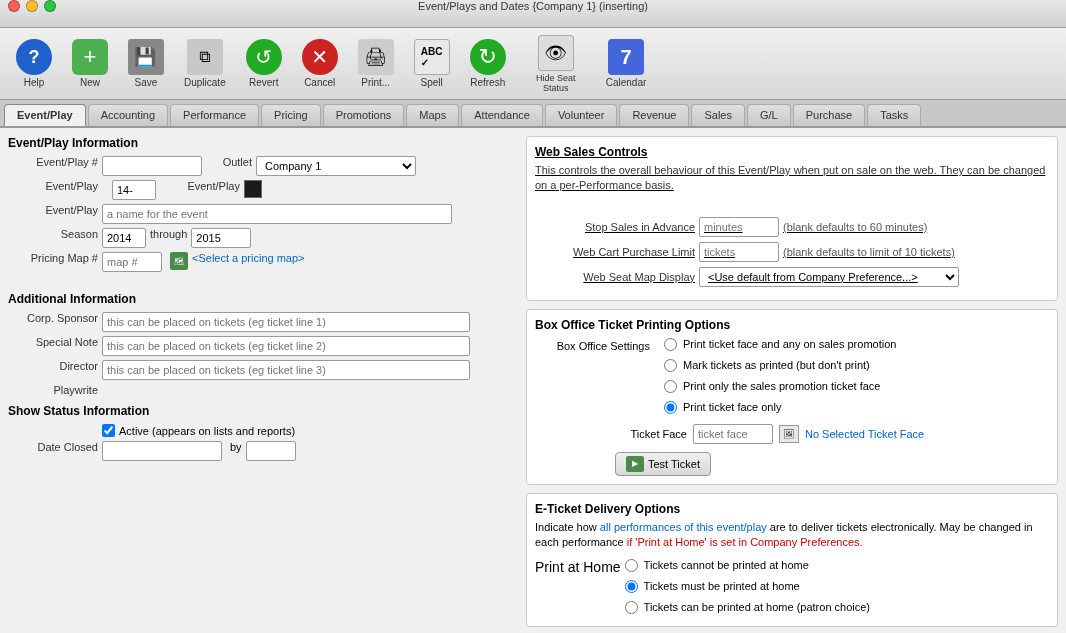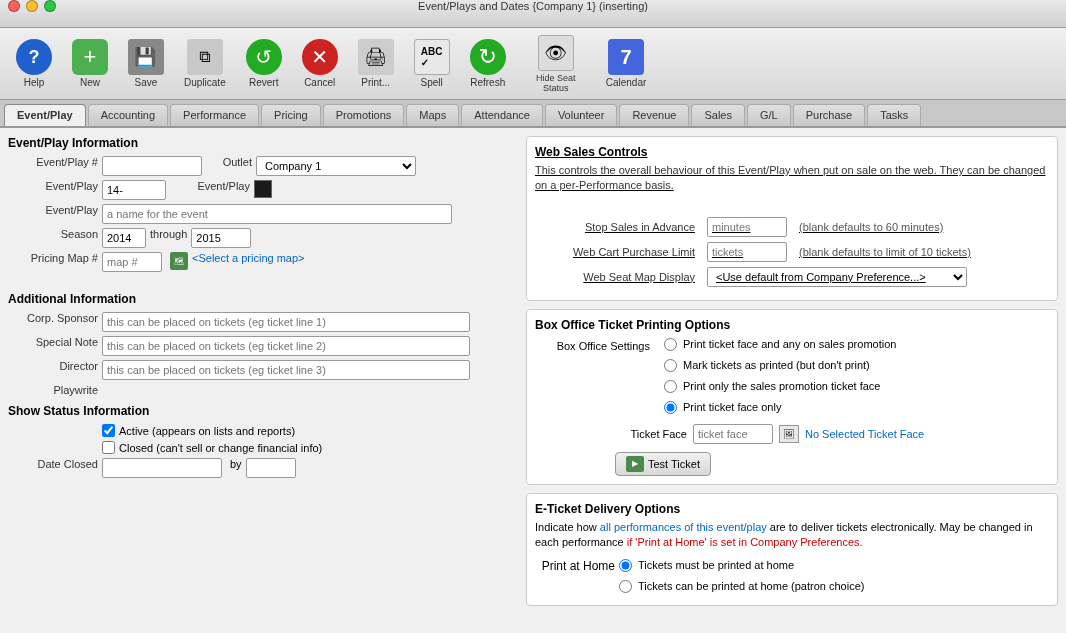--- a/index.html
+++ b/index.html
@@ -211,21 +211,21 @@
     .web-description {
       font-size: 11px;
       color: #333;
       margin-bottom: 23px;
       line-height: 1.4;
     }
     .web-row {
       display: flex;
       align-items: center;
       margin-bottom: 5px;
-      gap: 12px;
+      gap: 4px;
     }
     .web-label {
       text-align: right;
       min-width: 160px;
       font-size: 11px;
       color: #333;
     }
     .web-input {
       border: 1px solid #999;
       background: white;
@@ -335,22 +335,21 @@
     .eticket-description .blue { color: #0066cc; }
     .eticket-description .red { color: #cc0000; }
     .radio-section-row {
       display: flex;
       align-items: center;
       gap: 6px;
       margin-bottom: 4px;
     }
     .print-home-label {
       min-width: 80px;
-      text-align: right;
-      font-size: 12px;
+      font-size: 14px;
     }
     .box-office-settings-label {
       min-width: 115px;
       text-align: right;
       font-size: 11px;
       align-self: flex-start;
       padding-top: 2px;
     }
     .radio-options {
       display: flex;
@@ -455,21 +454,21 @@
       <span class="form-label">Event/Play #</span>
       <input class="form-input form-input-medium" type="text" style="">
       <span class="form-label" style="min-width:46px;text-align:right;">Outlet</span>
       <select class="outlet-select">
         <option>Company 1</option>
       </select>
     </div>
 
     <div class="form-row">
       <span class="form-label">Event/Play</span>
-      <input class="form-input" type="text" value="14-" style="width: 64px;">
+      <input class="form-input" type="text" value="14-" style="width: 44px; margin-left: 10px;">
       <span class="form-label" style="min-width:80px;text-align:right;">Event/Play</span>
       <div class="color-box"></div>
     </div>
 
     <div class="form-row">
       <span class="form-label">Event/Play</span>
       <input class="event-name-input" type="text" placeholder="a name for the event" style="">
     </div>
 
     <div class="form-row">
@@ -506,24 +505,20 @@
       <div class="form-row">
         <span class="form-label">Playwrite</span>
       </div>
     </div>
 
     <div class="show-status-section">
       <div class="section-header">Show Status Information</div>
       <div class="checkbox-row">
         <input type="checkbox" checked="" style="">
         <span>Active (appears on lists and reports)</span>
-      </div>
-      <div class="checkbox-row">
-        <input type="checkbox" style="">
-        <span>Closed (can't sell or change financial info)</span>
       </div>
       <div class="form-row" style="margin-top:4px;">
         <span class="form-label">Date Closed</span>
         <input class="form-input" type="text" style="width: 120px;">
         <span style="margin-left:4px;">by</span>
         <input class="form-input" type="text" style="width: 50px;">
       </div>
     </div>
   </div>
 
@@ -588,20 +583,24 @@
 
     <div class="eticket-section">
       <div class="eticket-title">E-Ticket Delivery Options</div>
       <div class="eticket-description">
         <span>Indicate how </span><span class="blue">all performances of this event/play</span><span> are to deliver tickets electronically.  May be changed in each performance </span><span class="red">if 'Print at Home' is set in Company Preferences.</span>
       </div>
       <div style="display:flex;align-items:flex-start;gap:4px;">
         <span class="print-home-label">Print at Home</span>
         <div class="radio-options">
           <div class="radio-section-row">
+            <input type="radio" name="eticket-radio" style="">
+            <span>Tickets cannot be printed at home</span>
+          </div>
+          <div class="radio-section-row">
             <input type="radio" name="eticket-radio" checked="" style="">
             <span>Tickets must be printed at home</span>
           </div>
           <div class="radio-section-row">
             <input type="radio" name="eticket-radio" style="">
             <span>Tickets can be printed at home (patron choice)</span>
           </div>
         </div>
       </div>
     </div>

